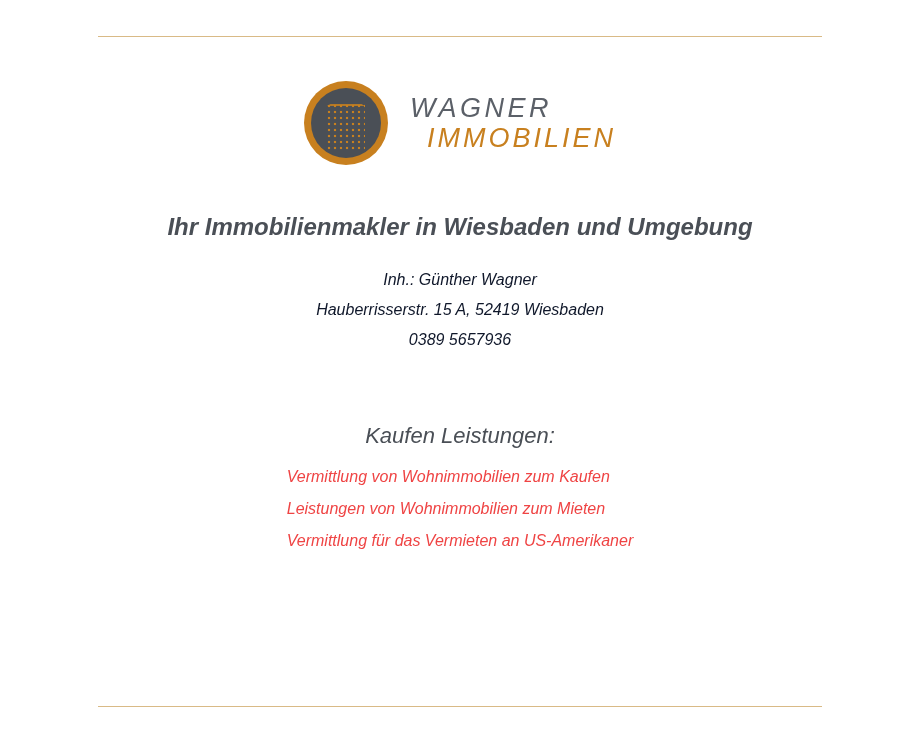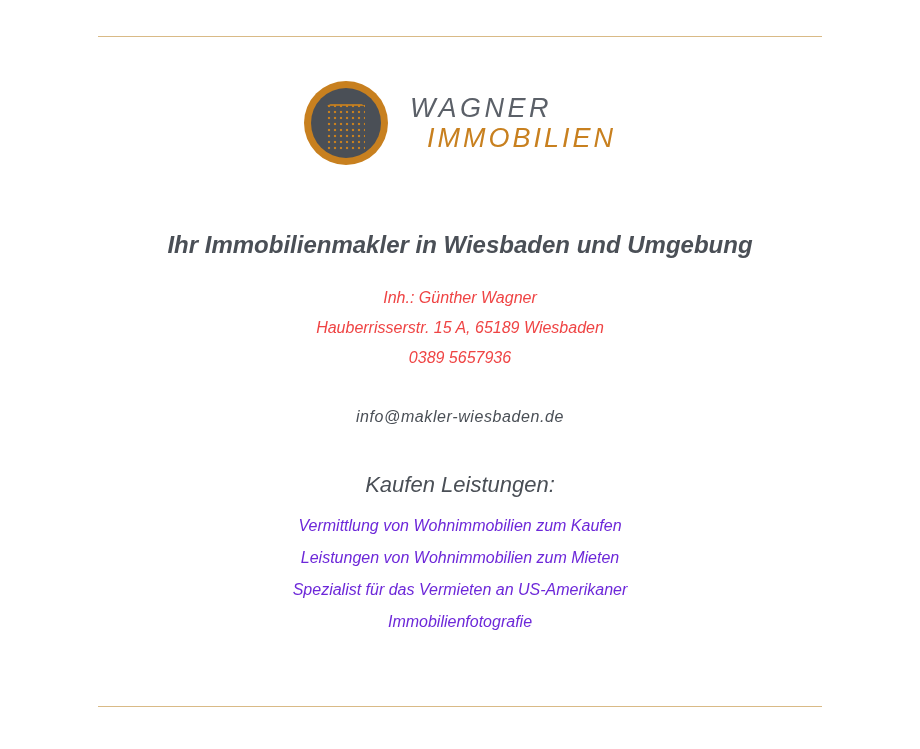--- a/index.html
+++ b/index.html
@@ -95,57 +95,57 @@
   }
   .logo-text .l2 {
     font-size: 27px;
     letter-spacing: 3.0px;
     color: #c8801f;
     font-weight: 400;
     margin-left: 17px;
   }
 
   .headline {
-    margin-top: 66px;
+    margin-top: 48px;
     font-size: 24px;
     font-weight: bold;
     color: #4a4f56;
     text-align: left;
   }
 
   .contact {
     margin-top: 24px;
     text-align: center;
     font-size: 16px;
     line-height: 30px;
-    color: #ef4444;
+    color: #0f172a;
   }
   .contact .line { display: block; }
 
   .weblinks {
     margin-top: 28px;
     text-align: center;
     font-size: 16px;
     line-height: 31px;
     letter-spacing: 0.6px;
     color: #4a4f56;
   }
 
   .services-title {
     margin-top: 40px;
     font-size: 22px;
     color: #4a4f56;
     text-align: center;
   }
   .services {
     margin-top: 12px;
-    text-align: center;
+    text-align: left;
     font-size: 16px;
     line-height: 32px;
-    color: #6d28d9;
+    color: #ef4444;
   }
   .services .item { display: block; }
 </style>
 </head>
 <body>
 
 <div class="page">
 
   <div class="rule top"></div>
 
@@ -158,32 +158,30 @@
     <div class="logo-text">
       <span class="l1">WAGNER</span>
       <span class="l2">IMMOBILIEN</span>
     </div>
   </div>
 
   <div class="headline">Ihr Immobilienmakler in Wiesbaden und Umgebung</div>
 
   <div class="contact">
     <span class="line">Inh.: Günther Wagner</span>
-    <span class="line">Hauberrisserstr. 15 A, 65189 Wiesbaden</span>
+    <span class="line">Hauberrisserstr. 15 A, 52419 Wiesbaden</span>
     <span class="line">0389 5657936</span>
   </div>
 
   <div class="weblinks">
-    <div>info@makler-wiesbaden.de</div>
   </div>
 
   <div class="services-title">Kaufen Leistungen:</div>
 
   <div class="services">
     <span class="item">Vermittlung von Wohnimmobilien zum Kaufen</span>
     <span class="item">Leistungen von Wohnimmobilien zum Mieten</span>
-    <span class="item">Spezialist für das Vermieten an US-Amerikaner</span>
-    <span class="item">Immobilienfotografie</span>
+    <span class="item">Vermittlung für das Vermieten an US-Amerikaner</span>
   </div>
 
   <div class="rule bottom"></div>
 
 </div>
 
 </body></html>

